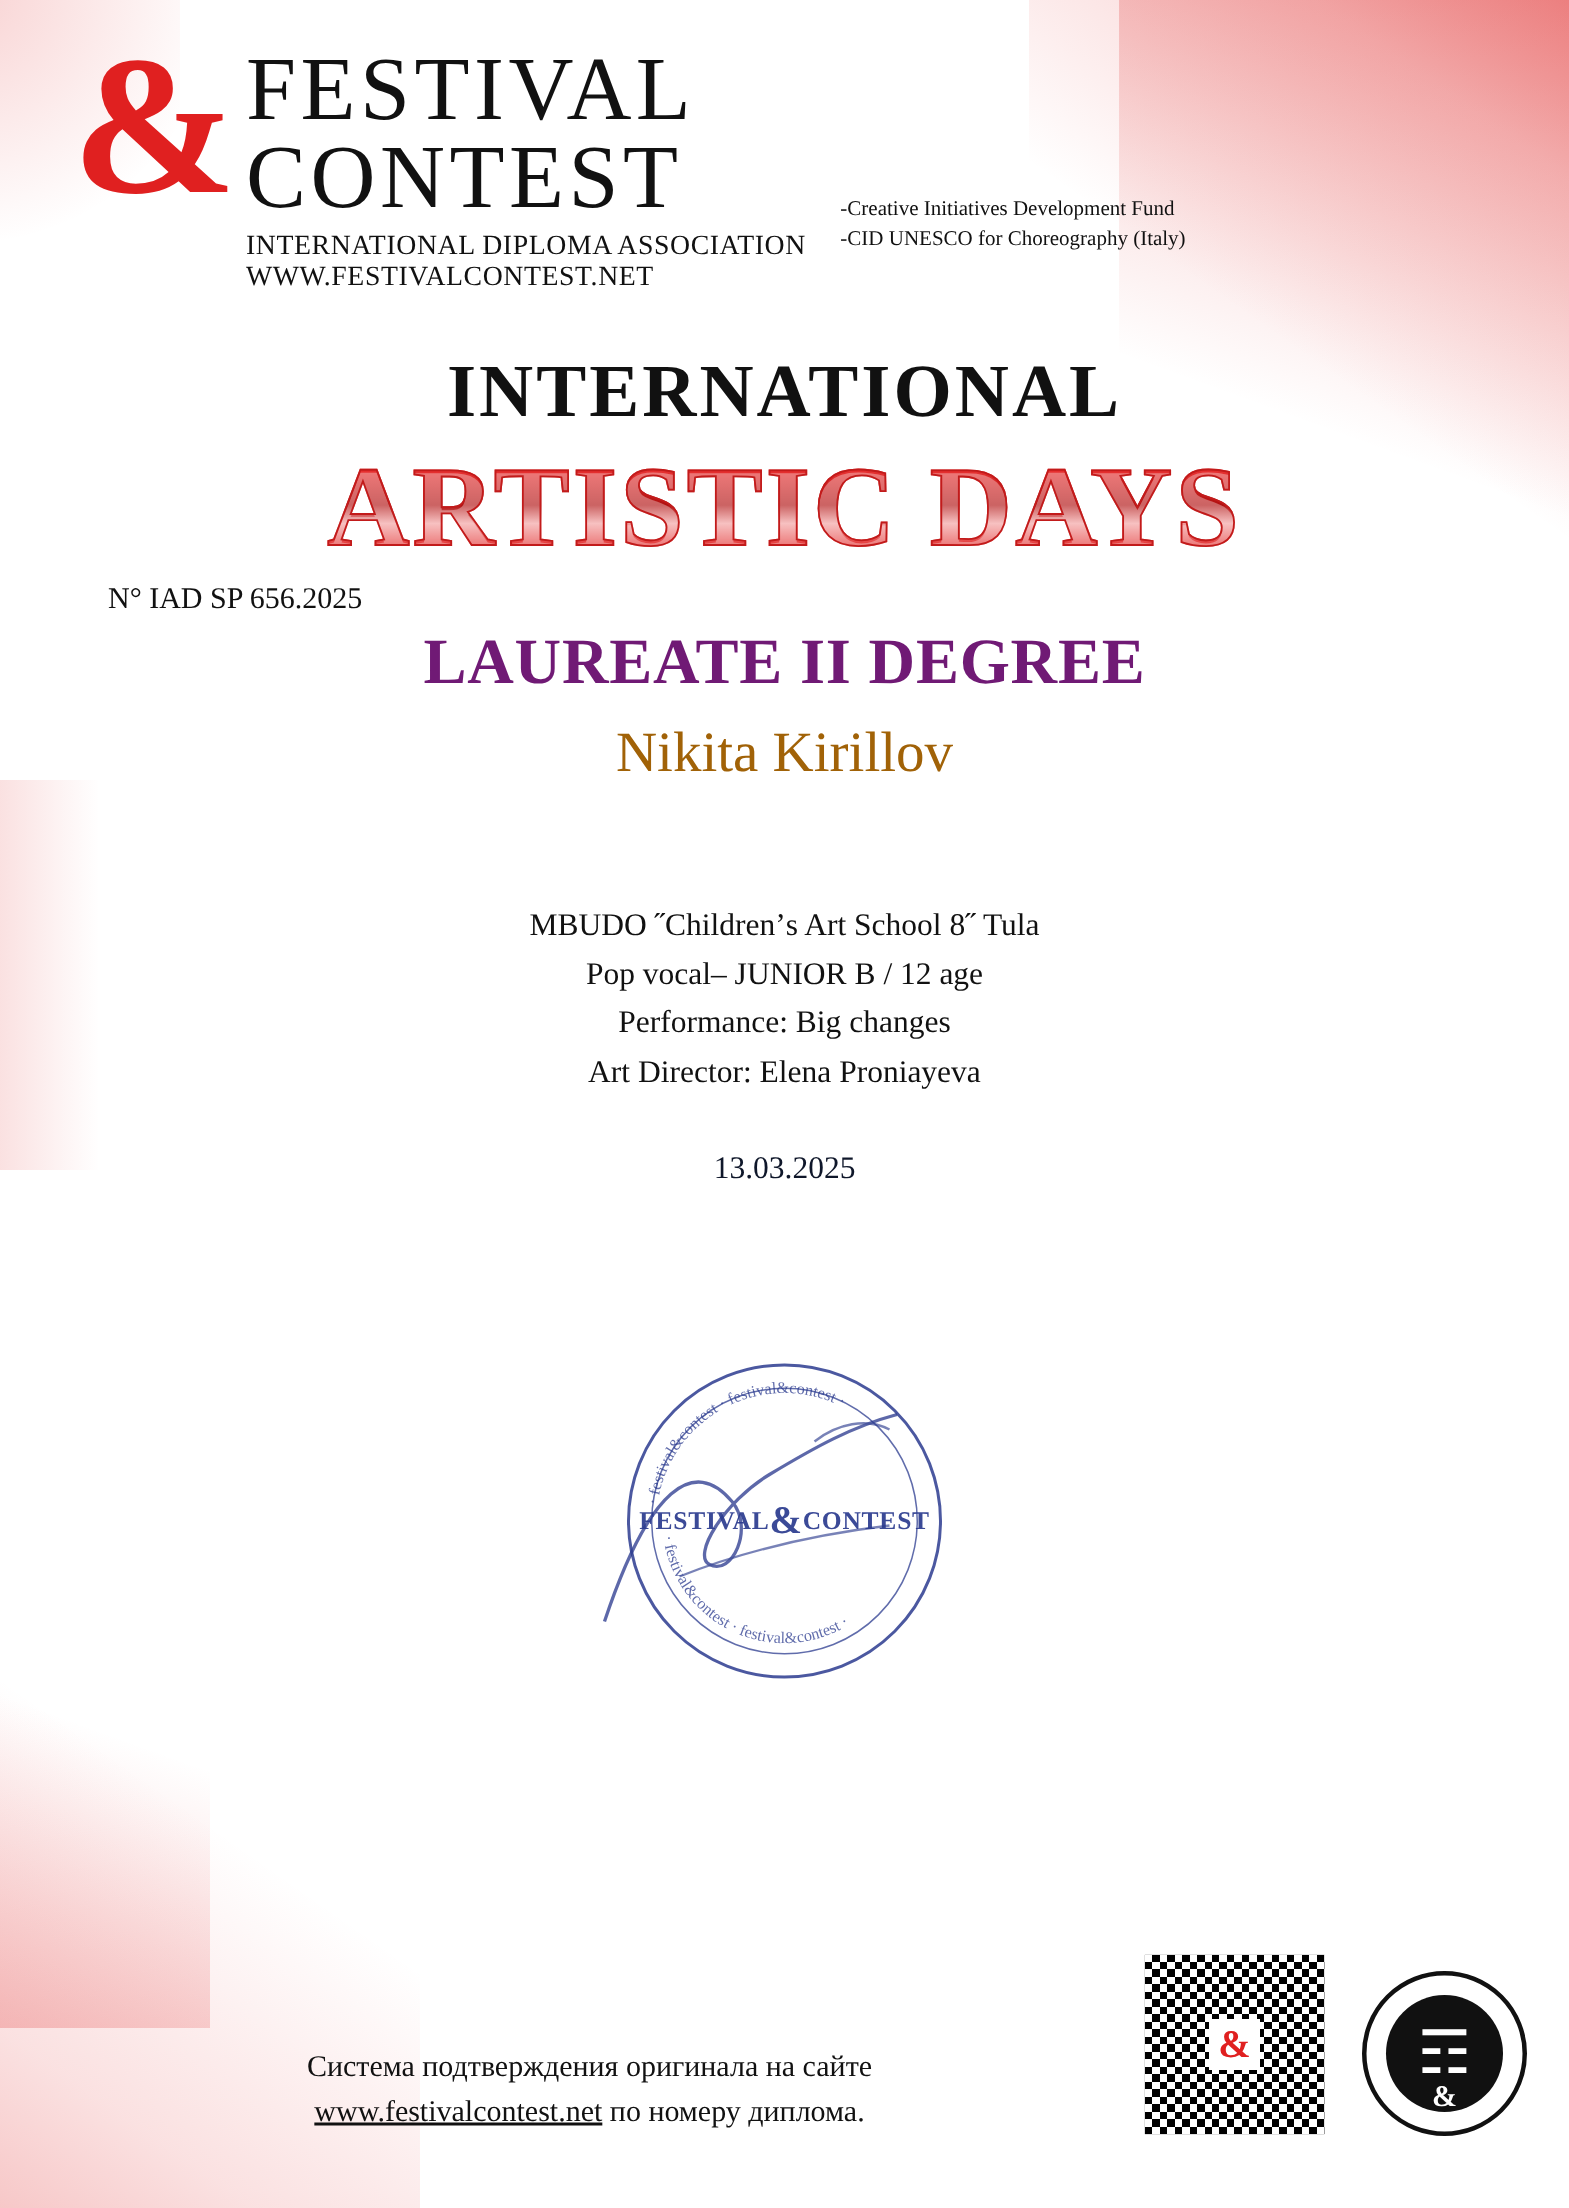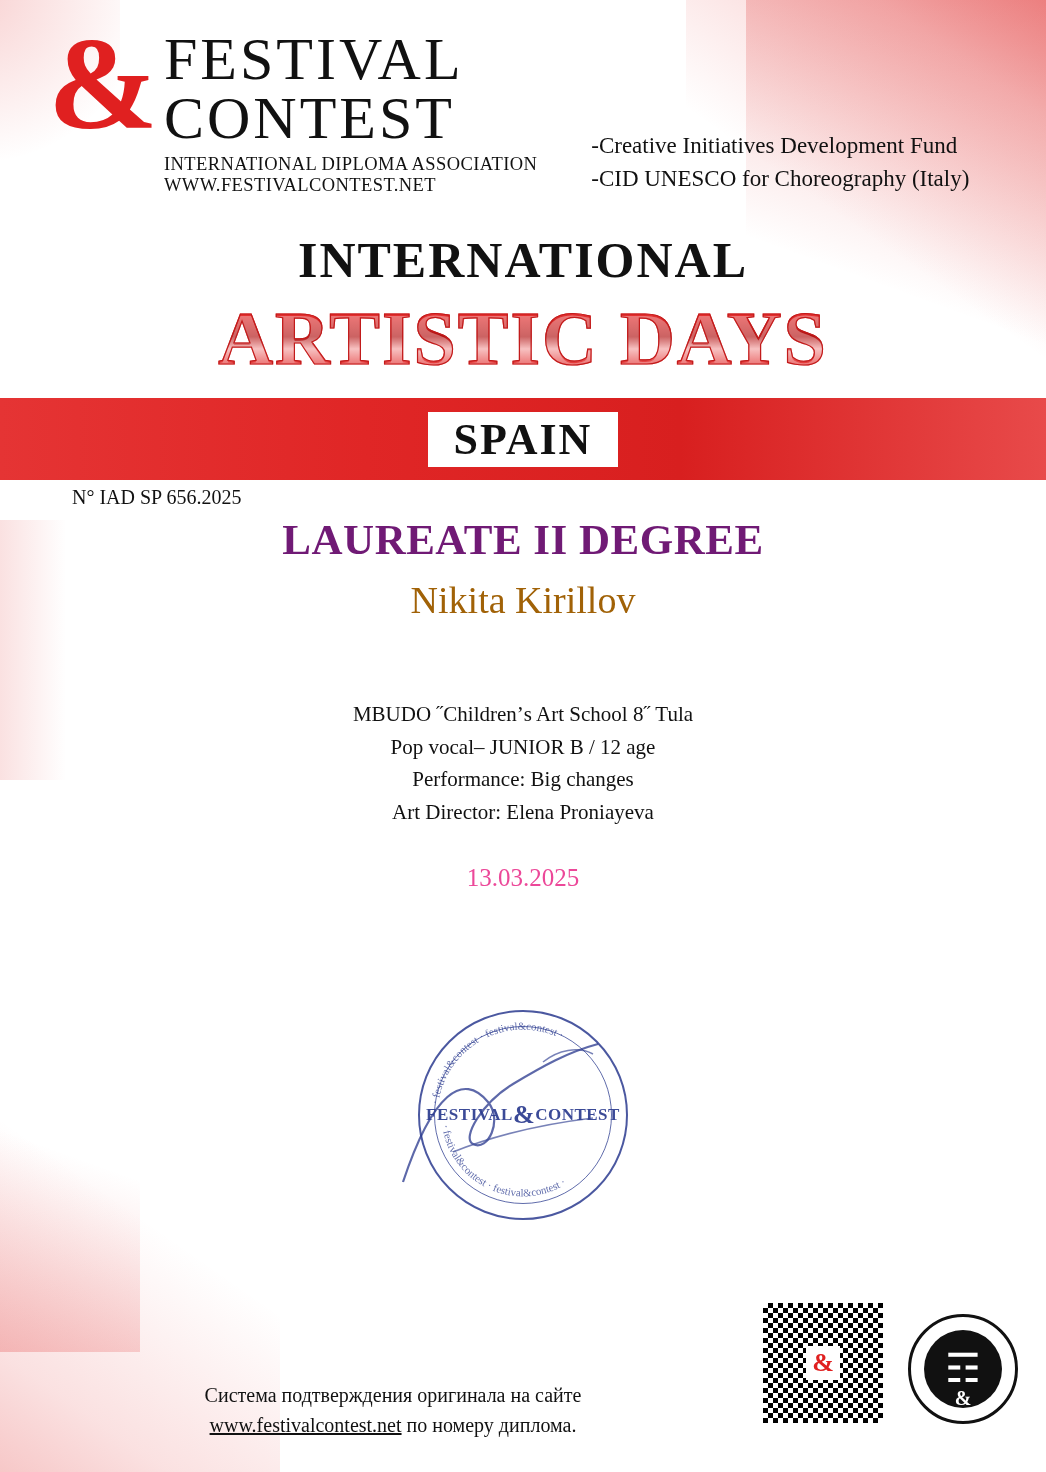--- a/index.html
+++ b/index.html
@@ -104,24 +104,24 @@
     font-size: 18.5px;
     letter-spacing: 0.4px;
     color: #111;
     margin-top: 6px;
     line-height: 1.18;
   }
   .logo-sub .www {
     display: block;
   }
   .partners {
-    margin-left: 54px;
+    margin-left: 23px;
     margin-top: 104px;
     font-family: "Liberation Serif", serif;
-    font-size: 23px;
+    font-size: 14px;
     color: #111;
     line-height: 1.42;
   }
 
   
   .intl {
     text-align: center;
     font-family: "Liberation Serif", serif;
     font-weight: 700;
     font-size: 50px;
@@ -201,22 +201,22 @@
     text-align: center;
     font-family: "Liberation Serif", serif;
     font-size: 21px;
     color: #111;
     margin-top: 76px;
     line-height: 1.55;
   }
   .date {
     text-align: center;
     font-family: "Liberation Serif", serif;
-    font-size: 25px;
-    color: #ec4899;
+    font-size: 21px;
+    color: #0f172a;
     margin-top: 36px;
   }
 
   
   .stamp-area {
     position: relative;
     height: 230px;
     margin-top: 118px;
   }
   .stamp {
@@ -278,21 +278,21 @@
   .footer {
     position: absolute;
     left: 0; right: 0;
     bottom: 18px;
     height: 150px;
   }
   .verify {
     position: absolute;
     left: 0;
     right: 0;
-    bottom: 14px;
+    bottom: 31px;
     text-align: center;
     font-family: "Liberation Serif", serif;
     font-size: 20px;
     color: #111;
     line-height: 1.5;
     padding-left: 40px;
     padding-right: 300px;
   }
   .verify a {
     color: #111;
@@ -387,23 +387,20 @@
     </div>
     <div class="partners">
       <div>-Creative Initiatives Development Fund</div>
       <div>-CID UNESCO for Choreography (Italy)</div>
     </div>
   </div>
 
   <div class="intl">INTERNATIONAL</div>
   <div class="artistic">ARTISTIC DAYS</div>
 
-  <div class="redband">
-    <div class="country">SPAIN</div>
-  </div>
 
 
   <div class="num">N° IAD SP 656.2025</div>
   <div class="award">LAUREATE II DEGREE</div>
   <div class="winner">Nikita Kirillov</div>
 
   <div class="details">
     <div>MBUDO ˝Childrenʼs Art School 8˝ Tula</div>
     <div>Pop vocal– JUNIOR B / 12 age</div>
     <div>Performance: Big changes</div>

